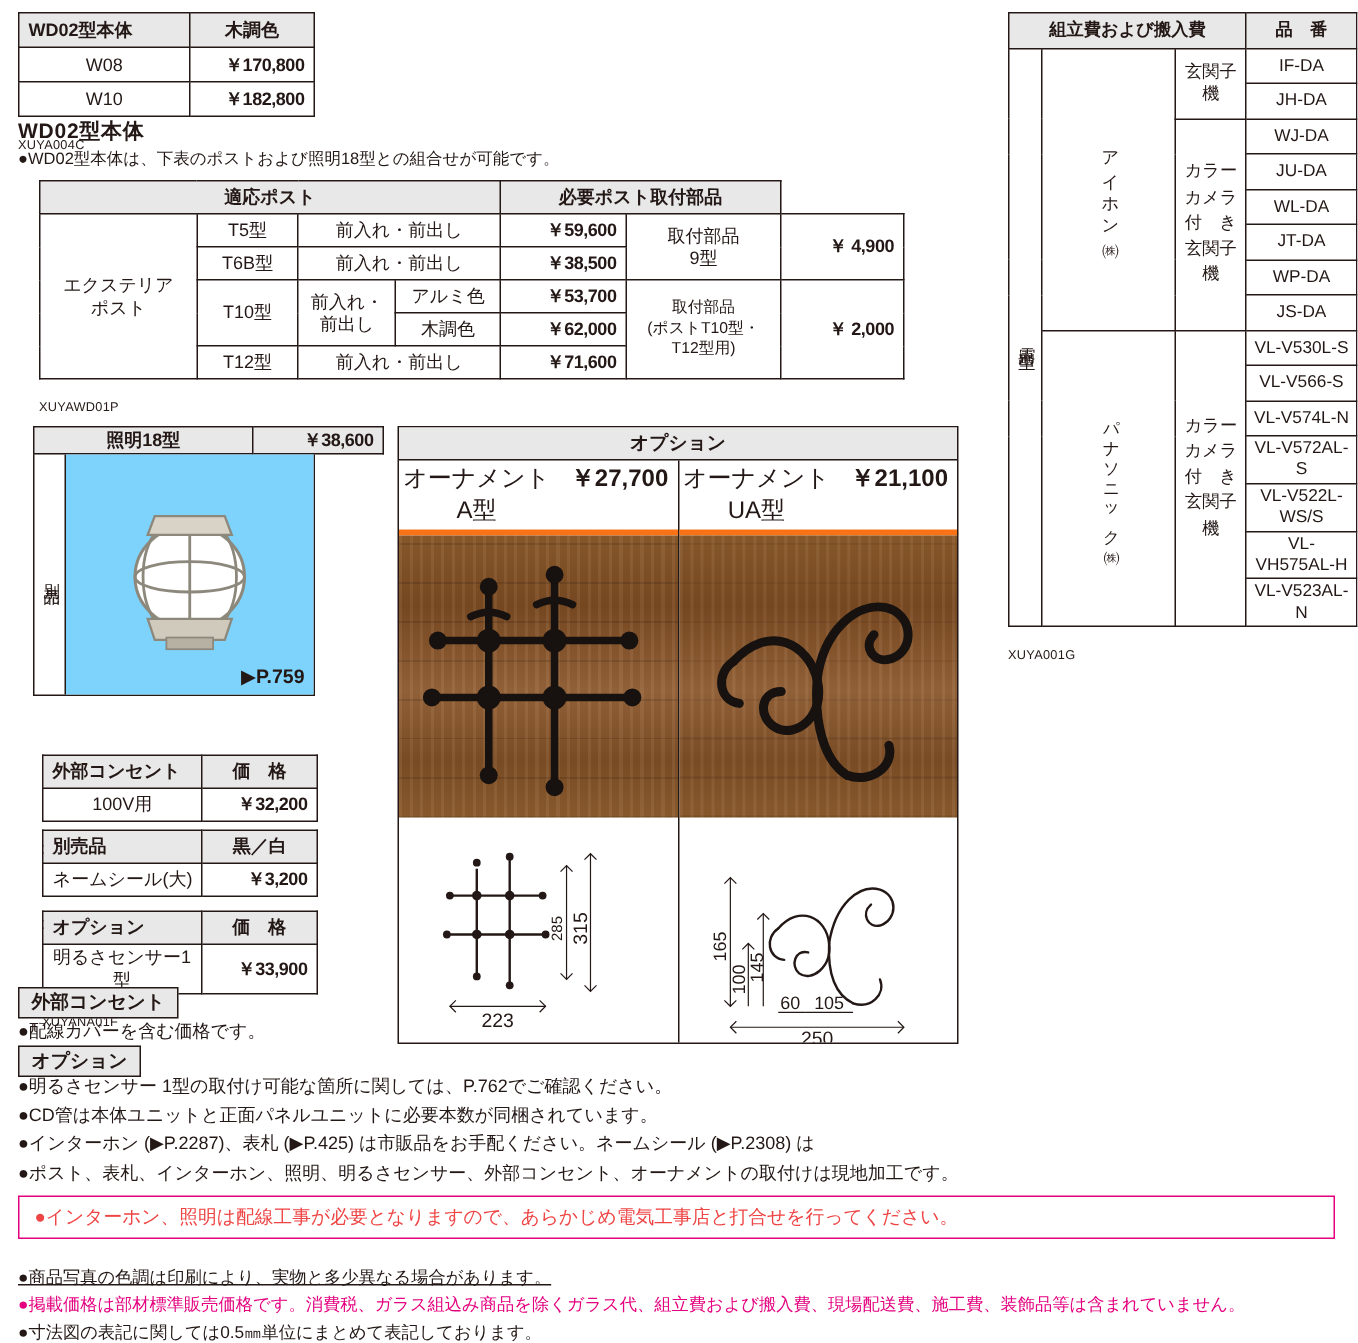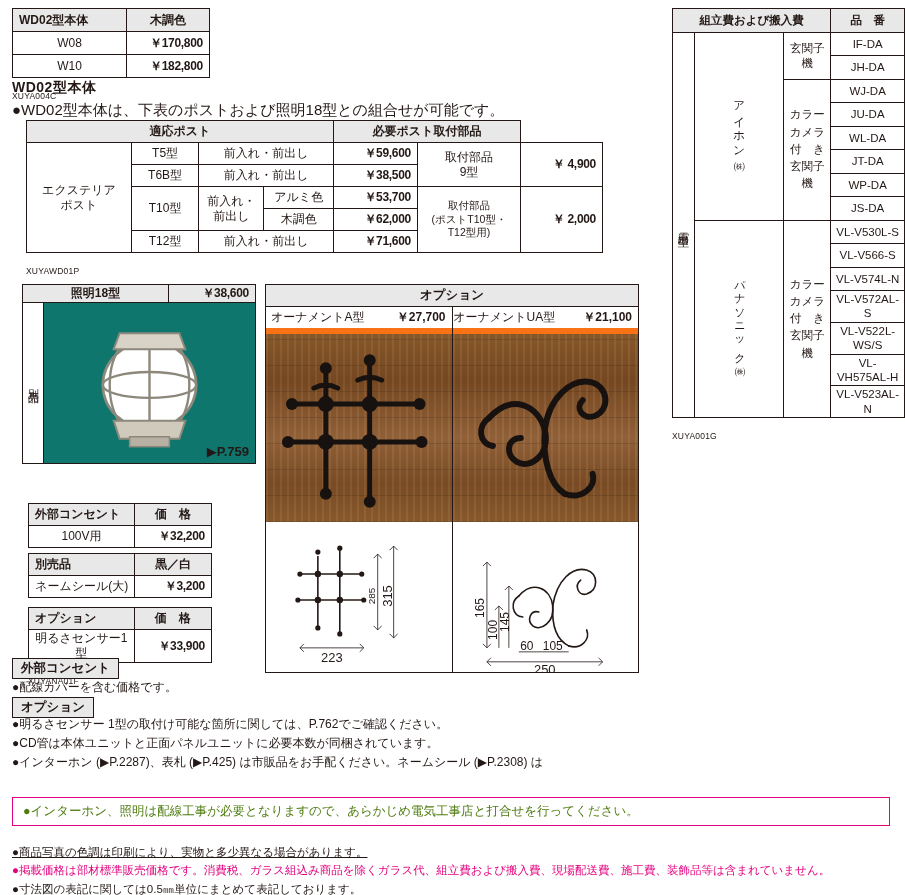--- a/index.html
+++ b/index.html
@@ -11,52 +11,52 @@
   }
   .abs{position:absolute;}
   table{border-collapse:collapse;}
   td,th{border:1px solid #231815;padding:1px 3px;text-align:center;font-weight:normal;
         font-size:12px;line-height:1.25;}
   .hd{background:#e8e8e8;font-weight:bold;}
   .price{text-align:right;font-weight:bold;padding-right:6px;letter-spacing:-0.3px;}
   .code{font-size:8.5px;color:#231815;letter-spacing:0.2px;margin-top:13px;}
   .bold{font-weight:bold;}
   .sec-title{font-weight:bold;font-size:14px;letter-spacing:0.5px;}
-  .bullet{font-size:15px;line-height:1.55;}
+  .bullet{font-size:11px;line-height:1.55;}
   .lbl-box{display:inline-block;border:1px solid #231815;background:#e8e8e8;
            font-weight:bold;font-size:12.5px;padding:1px 8px;}
-  .pinkbox{border:1px solid #e4007f;color:#4d7c0f;font-size:12.5px;
+  .pinkbox{border:1px solid #e4007f;color:#ef4444;font-size:12.5px;
            padding:5px 10px;font-weight:normal;}
   .magenta{color:#e4007f;}
   .small-note{font-size:12px;line-height:1.6;}
 
   
   .vert{writing-mode:vertical-rl;text-orientation:upright;letter-spacing:2px;}
 
   
   #t1{width:198px;}
   #t1 td{height:20px;}
 
   
   #t2 td{height:19px;}
 
   
   #t3 td{height:20.5px;font-size:11.5px;}
 
   
-  .light-img{background:#0f766e;}
+  .light-img{background:#7dd3fc;}
 
   
   .opt-wrap{border:1px solid #231815;width:372px;}
   .opt-head{background:#e8e8e8;font-weight:bold;text-align:center;border-bottom:1px solid #231815;
             font-size:12.5px;padding:2px 0;}
   .opt-cols{display:flex;}
   .opt-col{width:50%;}
   .opt-col + .opt-col{border-left:1px solid #231815;}
-  .opt-sub{display:flex;border-bottom:6px solid #f97316;font-size:12px;}
+  .opt-sub{display:flex;border-bottom:4px solid #f97316;font-size:16px;}
   .opt-sub .n{flex:1;text-align:center;padding:2px 0;}
   .opt-sub .p{width:76px;text-align:right;padding:2px 6px 2px 0;font-weight:bold;border-left:0;}
   .wood{height:188px;position:relative;overflow:hidden;
         background:
           repeating-linear-gradient(0deg, rgba(0,0,0,0.12) 0px, rgba(0,0,0,0.12) 1px, rgba(0,0,0,0) 1px, rgba(0,0,0,0) 26px),
           repeating-linear-gradient(90deg, rgba(255,255,255,0.05) 0px, rgba(255,255,255,0.05) 2px, rgba(0,0,0,0.04) 2px, rgba(0,0,0,0.04) 7px),
           linear-gradient(180deg,#8b5a2b 0%,#7a4a22 25%,#96643a 55%,#7d4e26 80%,#8d5c2e 100%);
   }
   .dim-area{height:150px;position:relative;}
   .dimtxt{position:absolute;font-size:10px;}
@@ -203,21 +203,21 @@
           <td>VL-VH575AL-H</td>
         </tr>
     <tr>
           <td>VL-V523AL-N</td>
         </tr>
   </tbody>
     </table>
   <div class="code">XUYA001G</div>
 </div>
 
-<div class="abs" style="left:22px;top:284px;width:234px;">
+<div class="abs" style="left:22px;top:284px;width:188px;">
   <table style="width:234px;">
     <tbody>
         <tr>
       <td class="hd" style="width:152px;">照明18型</td>
       <td class="hd price" style="width:80px;">￥38,600</td>
     </tr>
   </tbody>
     </table>
   <div style="display:flex;border:1px solid #231815;border-top:0;height:160px;">
     <div style="width:20px;border-right:1px solid #231815;display:flex;align-items:center;justify-content:center;">
@@ -426,20 +426,21 @@
 </div>
 <div class="abs small-note" style="left:12px;top:678px;">●配線カバーを含む価格です。</div>
 
 <div class="abs" style="left:12px;top:697px;">
   <span class="lbl-box">オプション</span>
 </div>
 <div class="abs small-note" style="left:12px;top:715px;width:880px;">
   <div>●明るさセンサー 1型の取付け可能な箇所に関しては、P.762でご確認ください。</div>
   <div>●CD管は本体ユニットと正面パネルユニットに必要本数が同梱されています。</div>
   <div>●インターホン (▶P.2287)、表札 (▶P.425) は市販品をお手配ください。ネームシール (▶P.2308) は</div>
+  <div>●ポスト、表札、インターホン、照明、明るさセンサー、外部コンセント、オーナメントの取付けは現地加工です。</div>
 </div>
 
 <div class="abs pinkbox" style="left:12px;top:797px;width:856px;">●インターホン、照明は配線工事が必要となりますので、あらかじめ電気工事店と打合せを行ってください。</div>
 
 <div class="abs" style="left:12px;top:843px;width:880px;">
   <div class="small-note" style="font-size:11.5px;text-decoration:underline;">●商品写真の色調は印刷により、実物と多少異なる場合があります。</div>
   <div class="small-note magenta" style="font-size:11.5px;">●掲載価格は部材標準販売価格です。消費税、ガラス組込み商品を除くガラス代、組立費および搬入費、現場配送費、施工費、装飾品等は含まれていません。</div>
   <div class="small-note" style="font-size:11.5px;">●寸法図の表記に関しては0.5㎜単位にまとめて表記しております。</div>
 </div>
 

